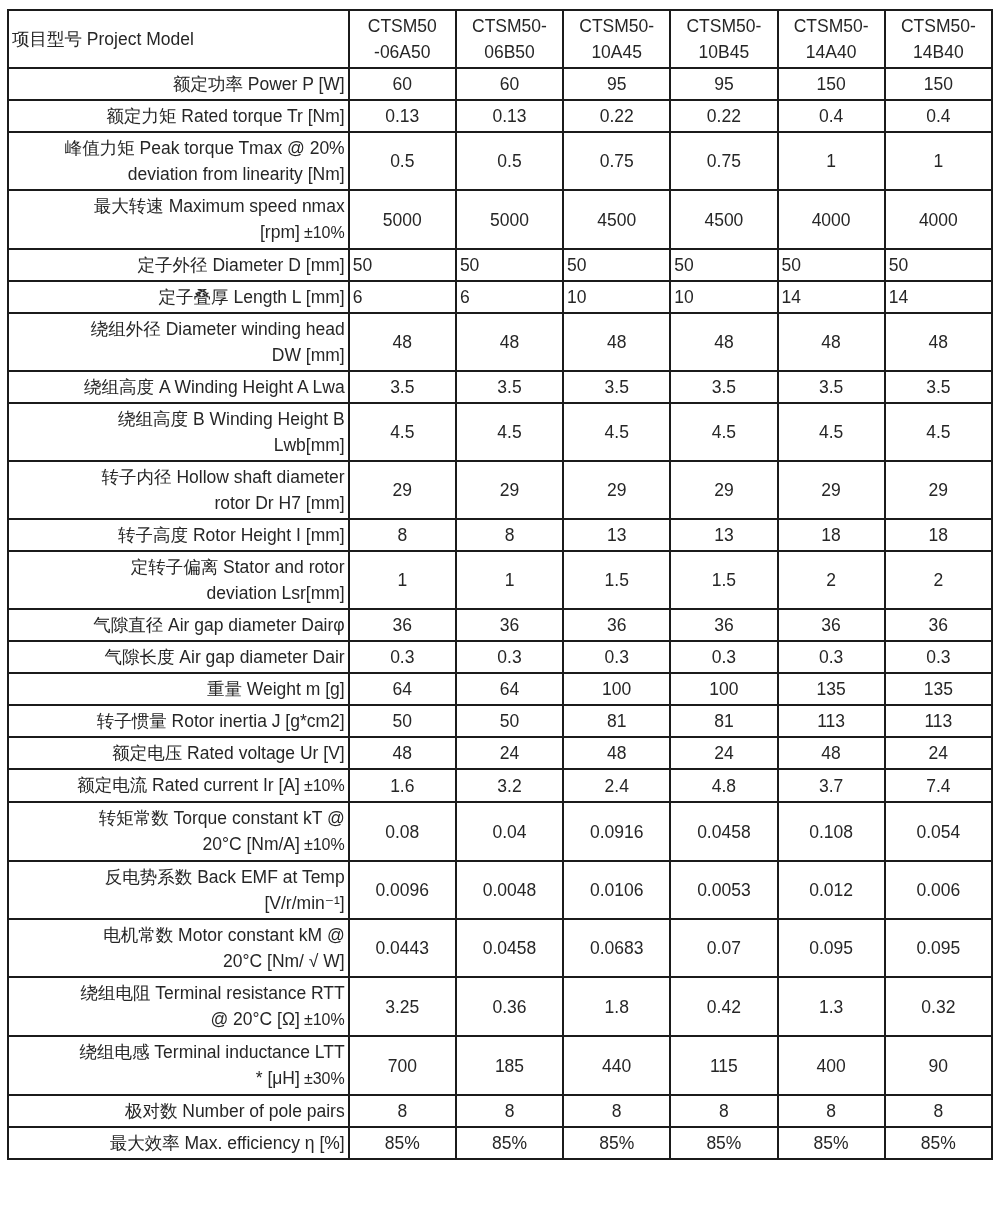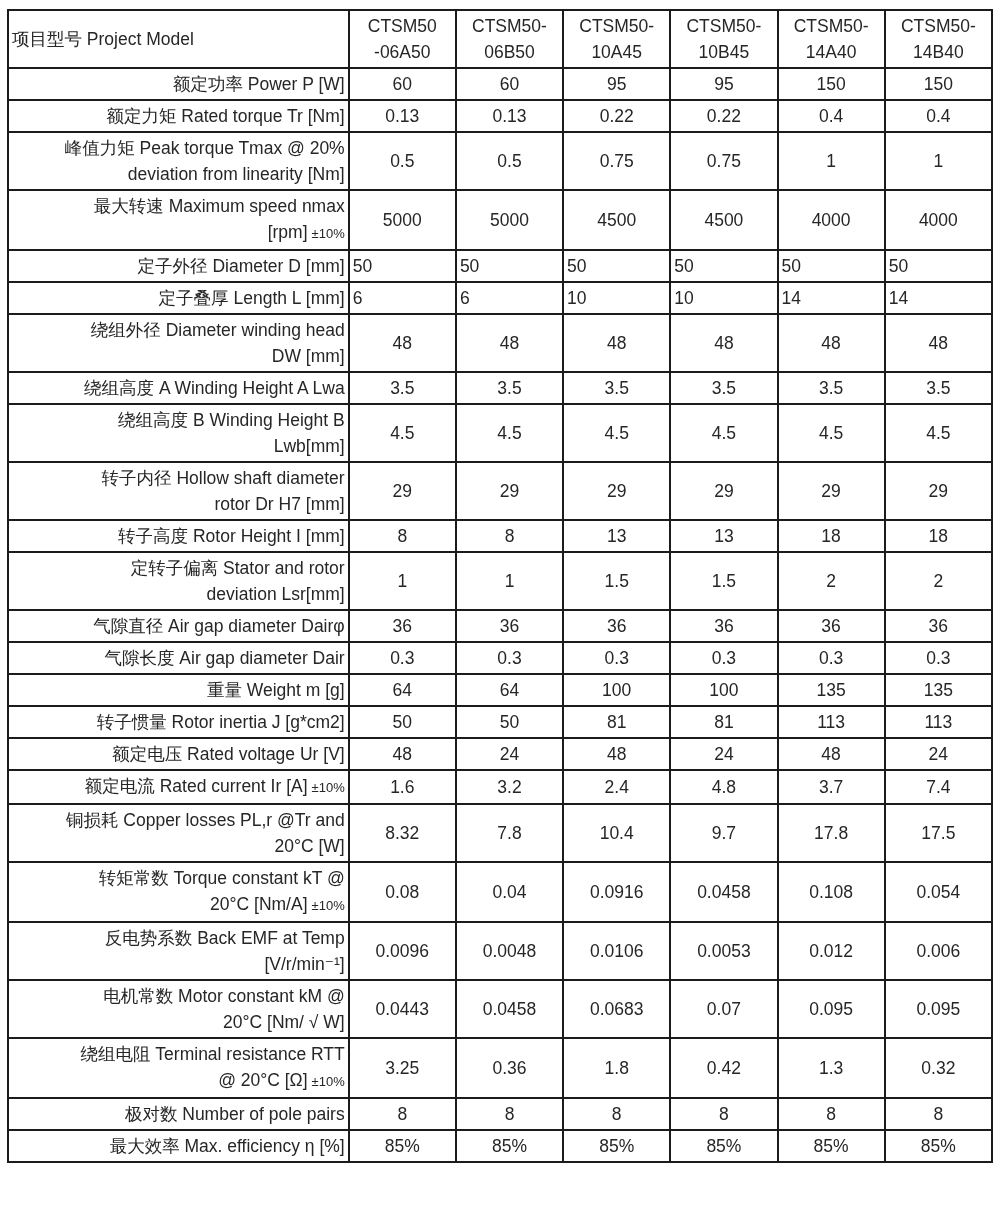--- a/index.html
+++ b/index.html
@@ -38,21 +38,21 @@
   td.val-center { text-align: center; }
   td.val-left  { text-align: left; padding-left: 10px; }
   th.model {
     text-align: center;
     white-space: pre-line;
     padding-top: 3px;
     padding-bottom: 3px;
     margin-top: 32px;
   }
   .small {
-    font-size: 13px;
+    font-size: 16px;
     letter-spacing: 0px;
     margin-left: 4px;
   }
 </style>
 </head>
 <body>
 
 <div class="page">
   <table class="spec">
     <colgroup>
@@ -244,30 +244,20 @@
         <tr>
           <td class="lbl"><span class="lbltext">额定电流 Rated current Ir [A]</span><span class="small">±10%</span></td>
           <td class="val-center">1.6</td>
           <td class="val-center">3.2</td>
           <td class="val-center">2.4</td>
           <td class="val-center">4.8</td>
           <td class="val-center">3.7</td>
           <td class="val-center">7.4</td>
         </tr>
         <tr>
-          <td class="lbl"><span class="lbltext">铜损耗 Copper losses PL,r @Tr and
-20°C [W]</span></td>
-          <td class="val-center">8.32</td>
-          <td class="val-center">7.8</td>
-          <td class="val-center">10.4</td>
-          <td class="val-center">9.7</td>
-          <td class="val-center">17.8</td>
-          <td class="val-center">17.5</td>
-        </tr>
-        <tr>
           <td class="lbl"><span class="lbltext">转矩常数 Torque constant kT @
 20°C [Nm/A]</span><span class="small">±10%</span></td>
           <td class="val-center">0.08</td>
           <td class="val-center">0.04</td>
           <td class="val-center">0.0916</td>
           <td class="val-center">0.0458</td>
           <td class="val-center">0.108</td>
           <td class="val-center">0.054</td>
         </tr>
         <tr>
@@ -294,20 +284,30 @@
           <td class="lbl"><span class="lbltext">绕组电阻 Terminal resistance RTT
 @ 20°C [Ω]</span><span class="small">±10%</span></td>
           <td class="val-center">3.25</td>
           <td class="val-center">0.36</td>
           <td class="val-center">1.8</td>
           <td class="val-center">0.42</td>
           <td class="val-center">1.3</td>
           <td class="val-center">0.32</td>
         </tr>
         <tr>
+          <td class="lbl"><span class="lbltext">绕组电感 Terminal inductance LTT
+* [μH]</span><span class="small">±30%</span></td>
+          <td class="val-center">700</td>
+          <td class="val-center">185</td>
+          <td class="val-center">440</td>
+          <td class="val-center">115</td>
+          <td class="val-center">400</td>
+          <td class="val-center">90</td>
+        </tr>
+        <tr>
           <td class="lbl"><span class="lbltext">极对数 Number of pole pairs</span></td>
           <td class="val-center">8</td>
           <td class="val-center">8</td>
           <td class="val-center">8</td>
           <td class="val-center">8</td>
           <td class="val-center">8</td>
           <td class="val-center">8</td>
         </tr>
         <tr>
           <td class="lbl"><span class="lbltext">最大效率 Max. efficiency η [%]</span></td>

